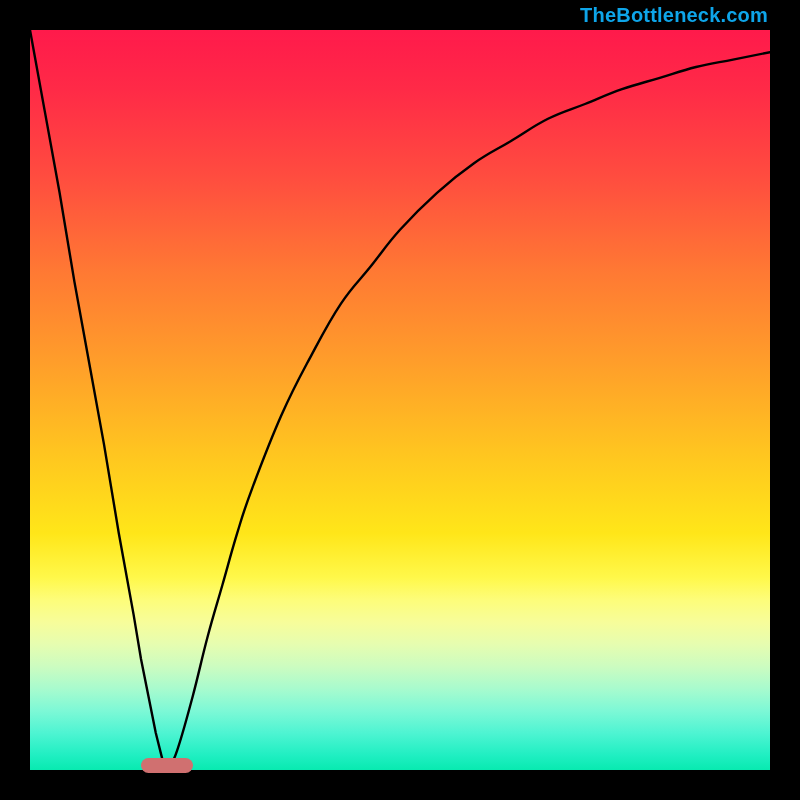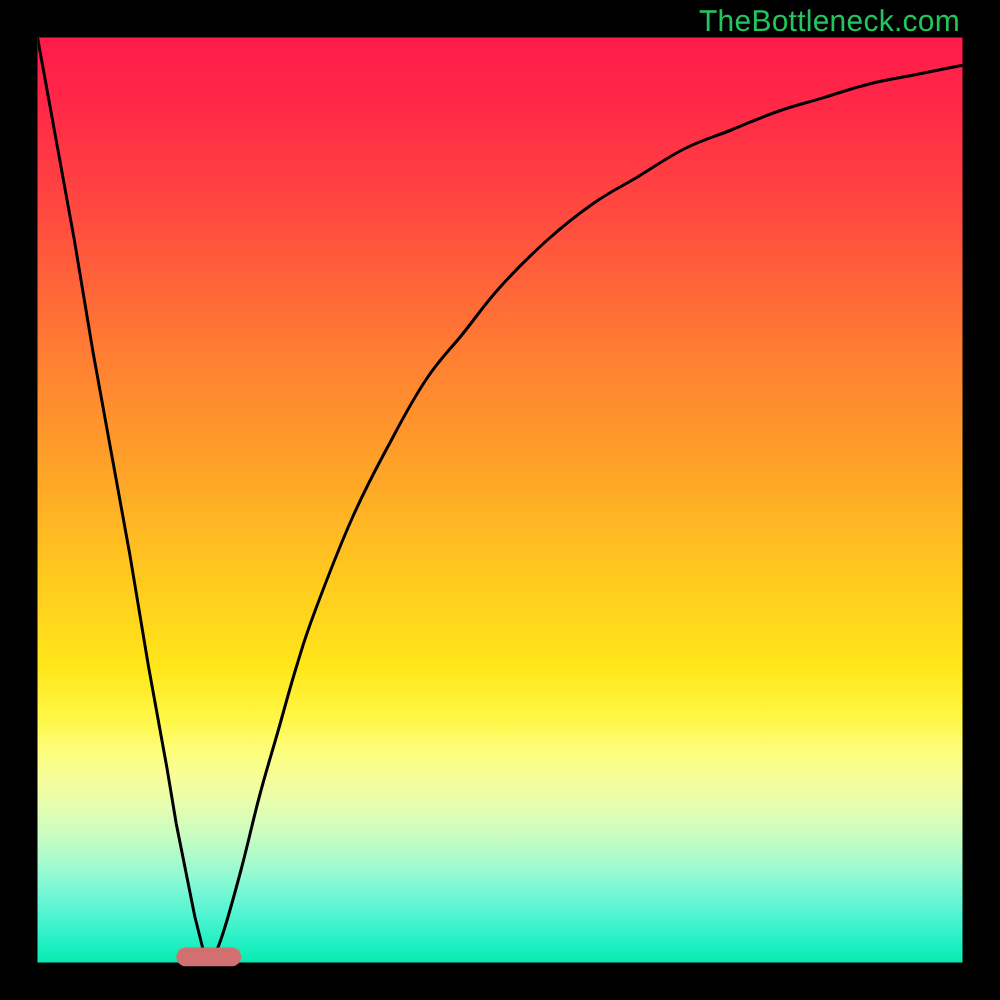--- a/index.html
+++ b/index.html
@@ -42,23 +42,23 @@
       #7df8d6 92%,
       #4ef4d2 95%,
       #20efc2 98%,
       #08eab0 100%
     );
   }
   .watermark {
     position: absolute;
     top: 4px;
     right: 32px;
-    color: #22c55e;
-    font-size: 24px;
-    font-weight: 400;
+    color: #0ea5e9;
+    font-size: 20px;
+    font-weight: 700;
     letter-spacing: 0.2px;
     user-select: none;
   }
   svg.curve {
     position: absolute;
     left: 0;
     top: 0;
     width: 740px;
     height: 740px;
   }

